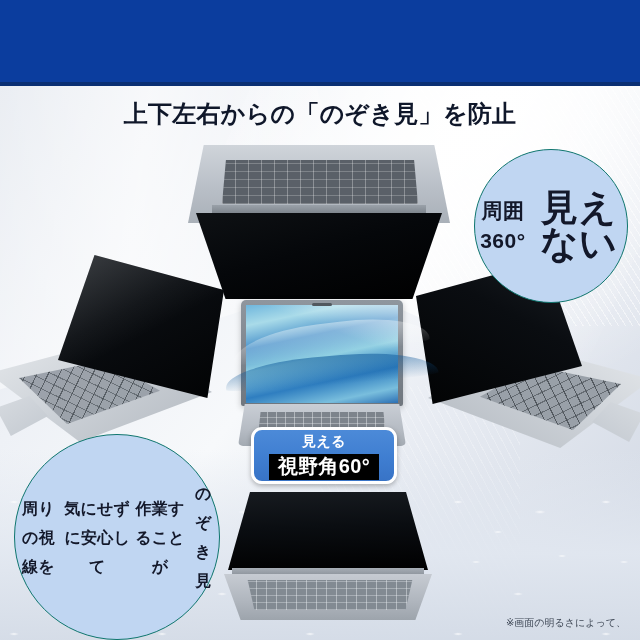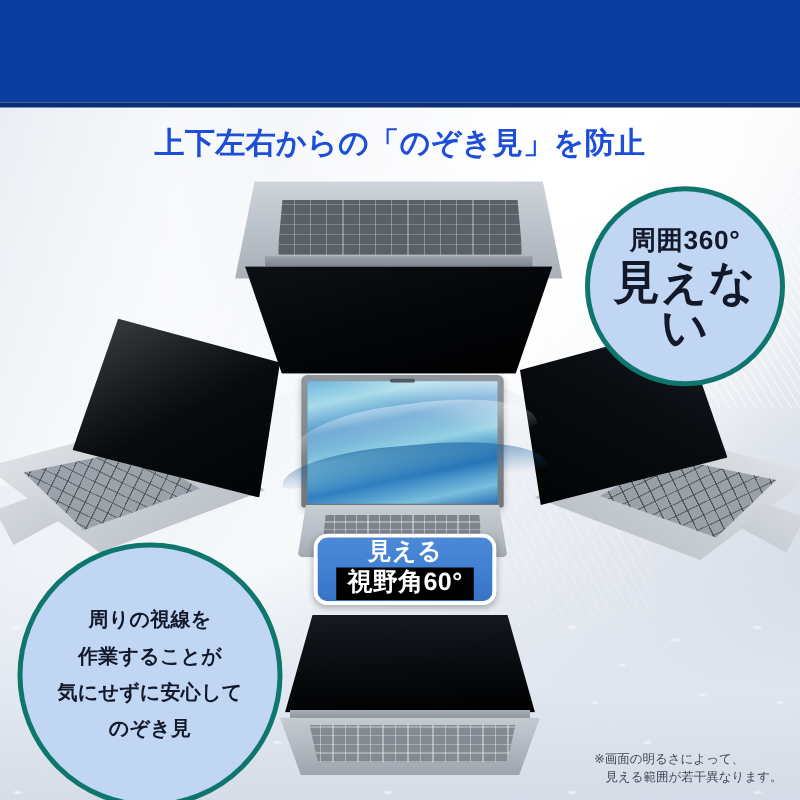--- a/index.html
+++ b/index.html
@@ -117,21 +117,21 @@
     background-size: 148px 132px;
     opacity: .85;
   }
 
   
   .subtitle {
     position: absolute;
     left: 0; right: 0;
     top: 98px;
     text-align: center;
-    color: #1d4ed8;
+    color: #0f172a;
     font-size: 24px;
     font-weight: bold;
     letter-spacing: 0.3px;
     white-space: nowrap;
     z-index: 30;
   }
 
   
   .lap { position: absolute; }
 
@@ -294,23 +294,22 @@
     background-image:
       repeating-linear-gradient(90deg, rgba(235,239,243,0.45) 0 1px, rgba(0,0,0,0) 1px 10px),
       repeating-linear-gradient(0deg, rgba(235,239,243,0.35) 0 1px, rgba(0,0,0,0) 1px 7px);
   }
 
   
   .bubble {
     position: absolute;
     border-radius: 50%;
     background: #c0d6f2;
-    border: 4px solid #0f766e;
+    border: 1px solid #0f766e;
     display: flex;
-    flex-direction: column;
     align-items: center;
     justify-content: center;
     color: #13182a;
     text-align: center;
     z-index: 25;
   }
   .bubble-tr {
     right: 12px; top: 149px;
     width: 152px; height: 152px;
   }
@@ -334,21 +333,21 @@
     box-shadow: 0 2px 5px rgba(0,0,0,0.28);
     z-index: 30;
     display: flex;
     flex-direction: column;
     align-items: center;
     justify-content: center;
     box-sizing: border-box;
   }
   .badge .mieru {
     color: #ffffff;
-    font-size: 19px;
+    font-size: 14px;
     font-weight: bold;
     line-height: 21px;
     letter-spacing: 0.5px;
   }
   .badge .angle {
     margin-top: 2px;
     background: #000000;
     color: #ffffff;
     font-size: 20px;
     font-weight: bold;
@@ -431,28 +430,27 @@
     <div class="deck-kb"></div>
   </div>
 
   <div class="bubble bubble-tr">
     <div class="l1">周囲360°</div>
     <div class="l2">見えない</div>
   </div>
 
   <div class="bubble bubble-bl">
     <div class="line">周りの視線を</div>
+    <div class="line">気にせずに安心して</div>
     <div class="line">作業することが</div>
-    <div class="line">気にせずに安心して</div>
     <div class="line">のぞき見</div>
   </div>
 
   <div class="badge">
     <div class="mieru">見える</div>
     <div class="angle">視野角60°</div>
   </div>
 
   <div class="footnote">
     <div class="fn1">※画面の明るさによって、</div>
-    <div class="fn2">見える範囲が若干異なります。</div>
   </div>
 
 </div>
 
 </body></html>

